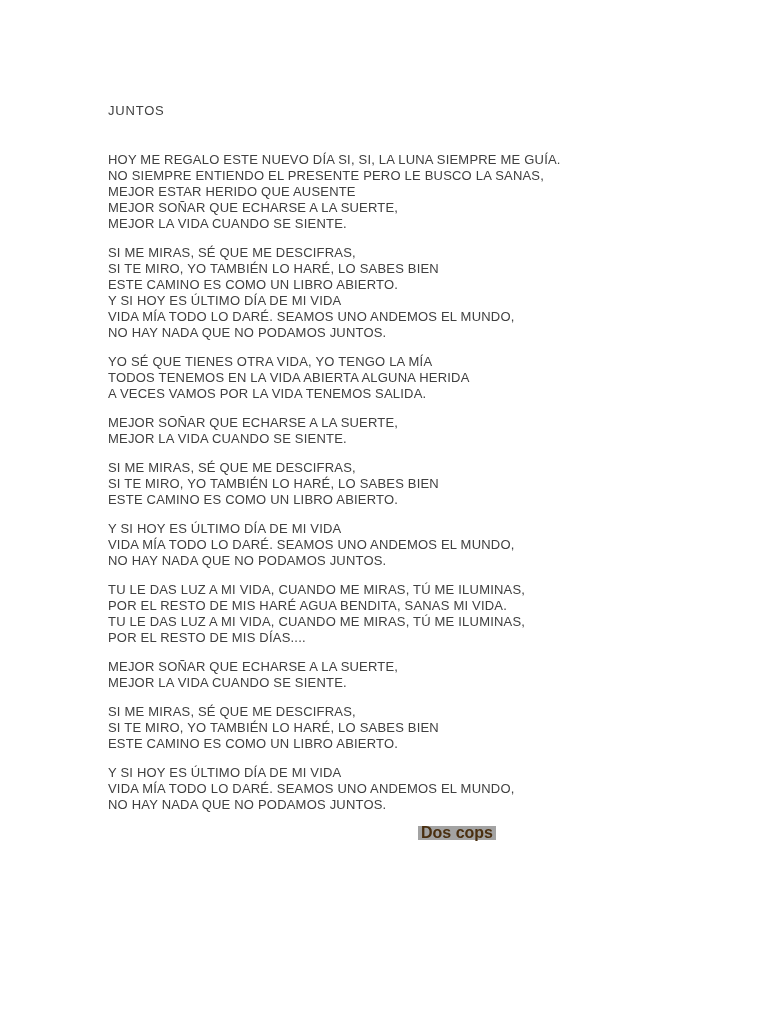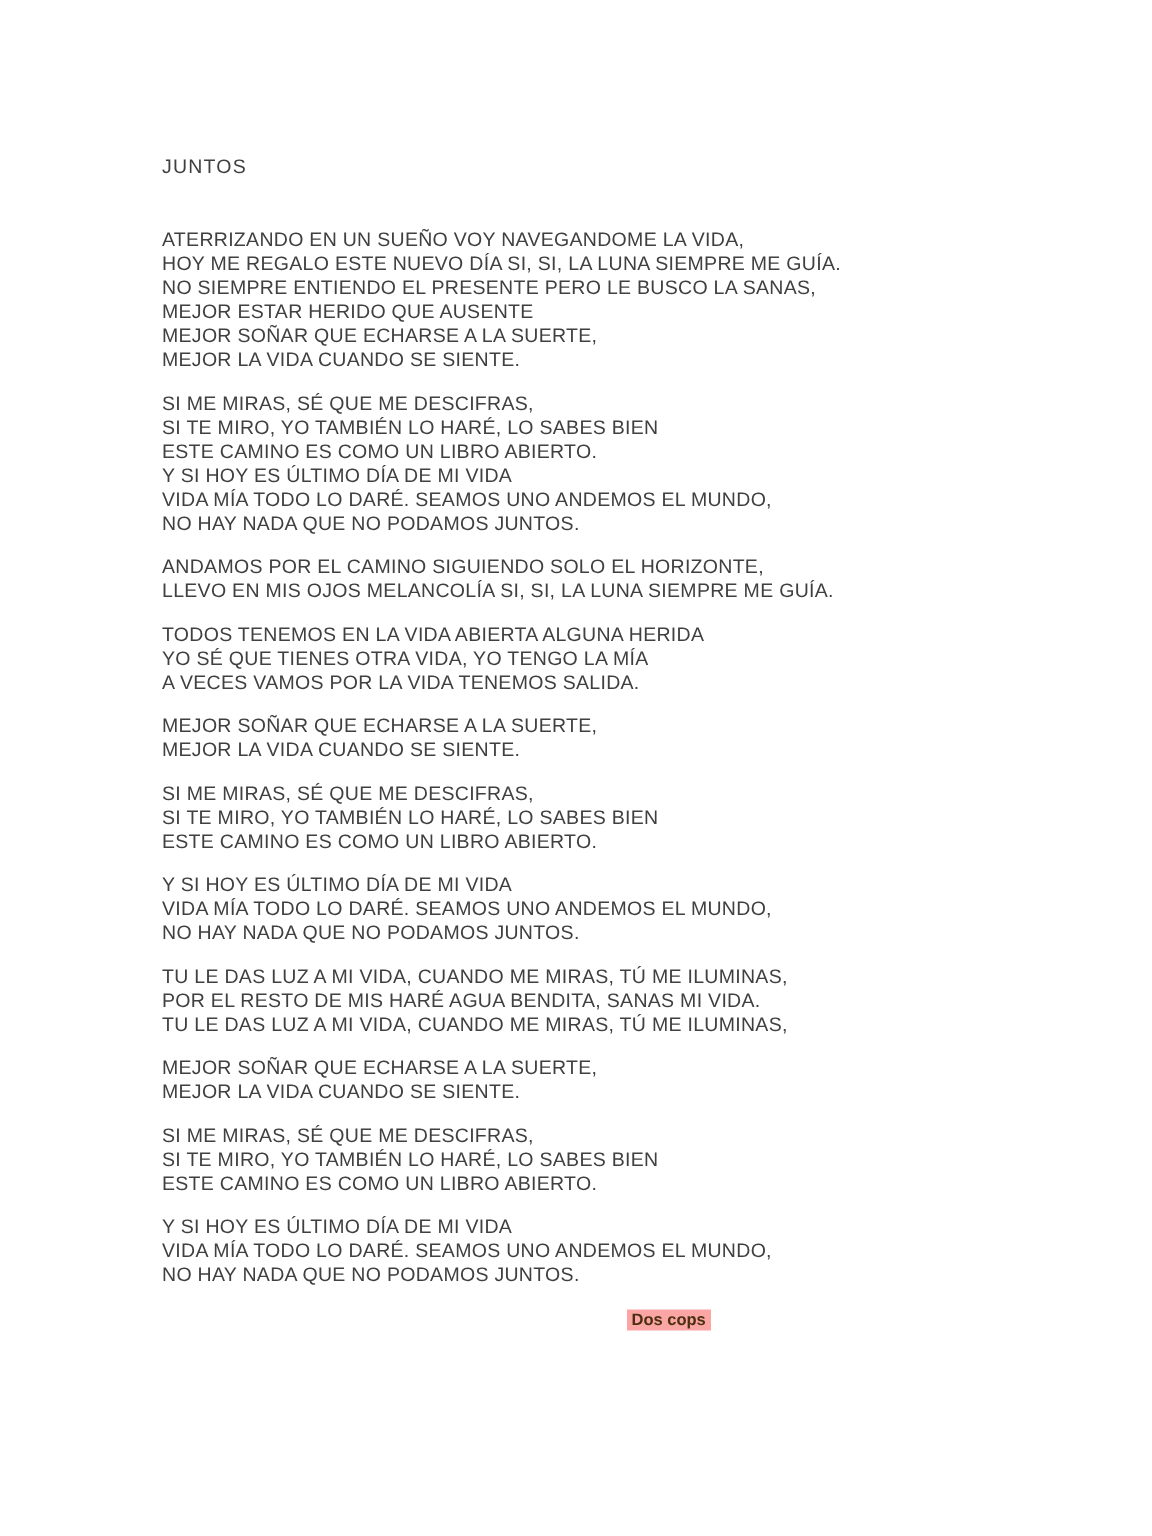--- a/index.html
+++ b/index.html
@@ -41,63 +41,58 @@
   }
   .line {
     white-space: nowrap;
   }
   .annotation-row {
     margin-left: 310px;
     margin-top: 1px;
   }
   .annotation {
     display: inline-block;
-    background: #fca5a5;
+    background: #a3a3a3;
     color: #4a2f10;
     font-weight: 700;
-    font-size: 11px;
+    font-size: 16px;
     line-height: 14px;
     padding: 0 3px;
     letter-spacing: 0;
   }
 </style>
 </head>
 <body>
 
 <div class="page">
   <div class="content">
 
     <h1 class="title">JUNTOS</h1>
 
     <div class="stanza">
-      <div class="line">ATERRIZANDO EN UN SUEÑO VOY NAVEGANDOME LA VIDA,</div>
       <div class="line">HOY ME REGALO ESTE NUEVO DÍA SI, SI, LA LUNA SIEMPRE ME GUÍA.</div>
       <div class="line">NO SIEMPRE ENTIENDO EL PRESENTE PERO LE BUSCO LA SANAS,</div>
       <div class="line">MEJOR ESTAR HERIDO QUE AUSENTE</div>
       <div class="line">MEJOR SOÑAR QUE ECHARSE A LA SUERTE,</div>
       <div class="line">MEJOR LA VIDA CUANDO SE SIENTE.</div>
     </div>
 
     <div class="stanza">
       <div class="line">SI ME MIRAS, SÉ QUE ME DESCIFRAS,</div>
       <div class="line">SI TE MIRO, YO TAMBIÉN LO HARÉ, LO SABES BIEN</div>
       <div class="line">ESTE CAMINO ES COMO UN LIBRO ABIERTO.</div>
       <div class="line">Y SI HOY ES ÚLTIMO DÍA DE MI VIDA</div>
       <div class="line">VIDA MÍA TODO LO DARÉ. SEAMOS UNO ANDEMOS EL MUNDO,</div>
       <div class="line">NO HAY NADA QUE NO PODAMOS JUNTOS.</div>
     </div>
 
-    <div class="stanza">
-      <div class="line">ANDAMOS POR EL CAMINO SIGUIENDO SOLO EL HORIZONTE,</div>
-      <div class="line">LLEVO EN MIS OJOS MELANCOLÍA SI, SI, LA LUNA SIEMPRE ME GUÍA.</div>
-    </div>
 
     <div class="stanza">
+      <div class="line">YO SÉ QUE TIENES OTRA VIDA, YO TENGO LA MÍA</div>
       <div class="line">TODOS TENEMOS EN LA VIDA ABIERTA ALGUNA HERIDA</div>
-      <div class="line">YO SÉ QUE TIENES OTRA VIDA, YO TENGO LA MÍA</div>
       <div class="line">A VECES VAMOS POR LA VIDA TENEMOS SALIDA.</div>
     </div>
 
     <div class="stanza">
       <div class="line">MEJOR SOÑAR QUE ECHARSE A LA SUERTE,</div>
       <div class="line">MEJOR LA VIDA CUANDO SE SIENTE.</div>
     </div>
 
     <div class="stanza">
       <div class="line">SI ME MIRAS, SÉ QUE ME DESCIFRAS,</div>
@@ -108,20 +103,21 @@
     <div class="stanza">
       <div class="line">Y SI HOY ES ÚLTIMO DÍA DE MI VIDA</div>
       <div class="line">VIDA MÍA TODO LO DARÉ. SEAMOS UNO ANDEMOS EL MUNDO,</div>
       <div class="line">NO HAY NADA QUE NO PODAMOS JUNTOS.</div>
     </div>
 
     <div class="stanza">
       <div class="line">TU LE DAS LUZ A MI VIDA, CUANDO ME MIRAS, TÚ ME ILUMINAS,</div>
       <div class="line">POR EL RESTO DE MIS HARÉ AGUA BENDITA, SANAS MI VIDA.</div>
       <div class="line">TU LE DAS LUZ A MI VIDA, CUANDO ME MIRAS, TÚ ME ILUMINAS,</div>
+      <div class="line">POR EL RESTO DE MIS DÍAS....</div>
     </div>
 
     <div class="stanza">
       <div class="line">MEJOR SOÑAR QUE ECHARSE A LA SUERTE,</div>
       <div class="line">MEJOR LA VIDA CUANDO SE SIENTE.</div>
     </div>
 
     <div class="stanza">
       <div class="line">SI ME MIRAS, SÉ QUE ME DESCIFRAS,</div>
       <div class="line">SI TE MIRO, YO TAMBIÉN LO HARÉ, LO SABES BIEN</div>

